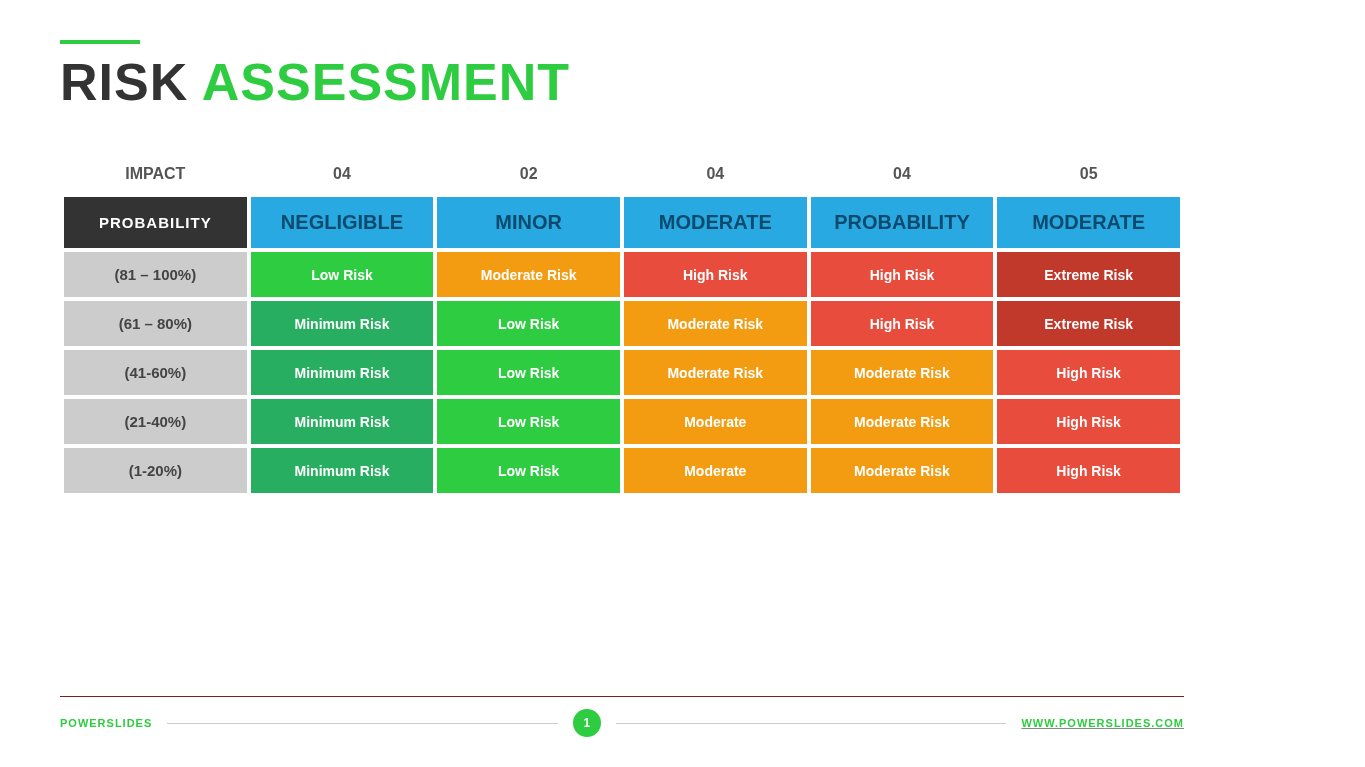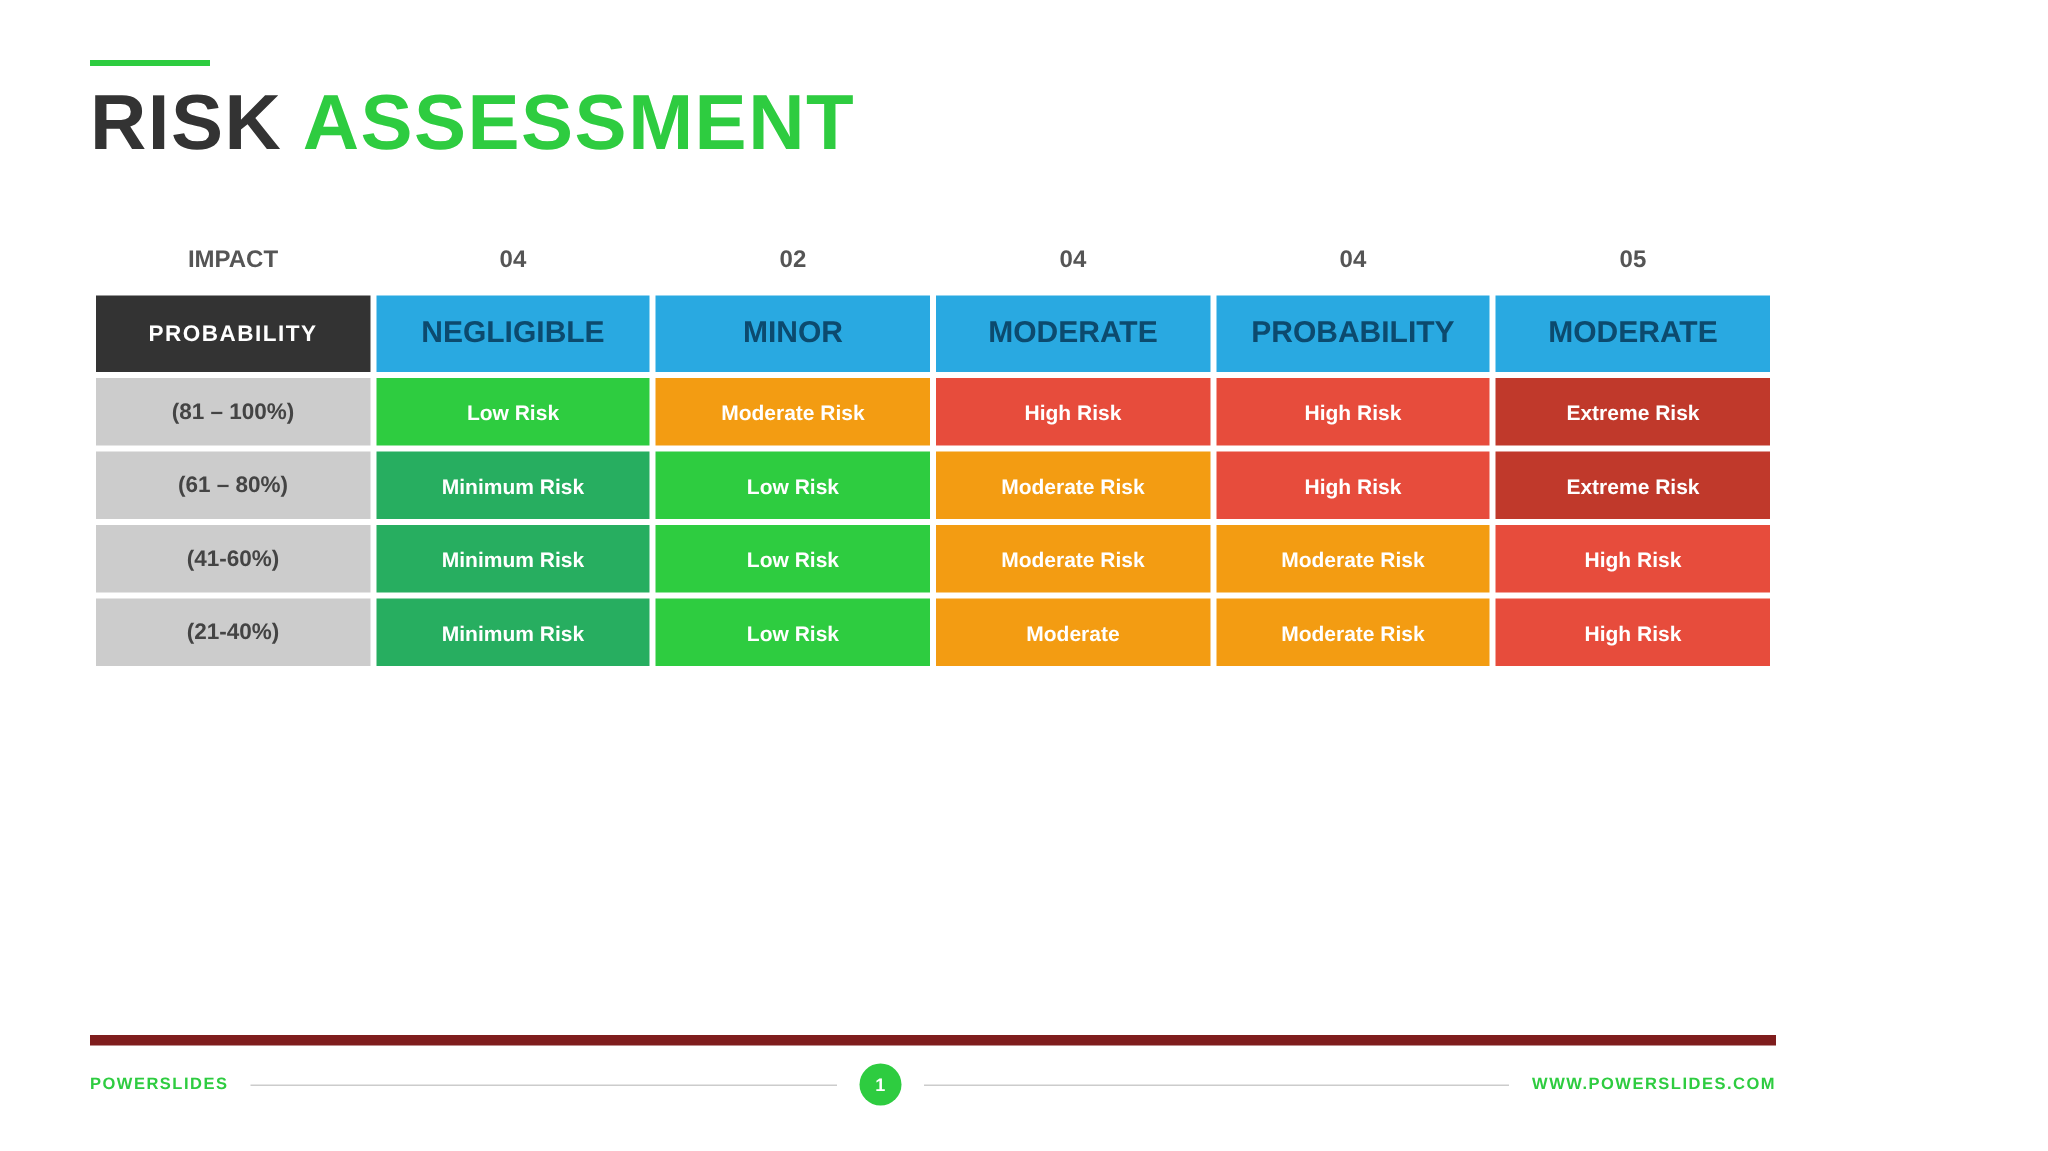--- a/index.html
+++ b/index.html
@@ -119,21 +119,21 @@
     .cell-orange { background: #f39c12; }
     .cell-red-light { background: #e74c3c; }
     .cell-red { background: #c0392b; }
 
     
     .footer {
       display: flex;
       justify-content: space-between;
       align-items: center;
       padding-top: 12px;
-      border-top: 7px solid #7f1d1d;
+      border-top: 1px solid #7f1d1d;
       margin-top: 28px;
     }
 
     .footer-left {
       font-size: 11px;
       font-weight: 700;
       color: #888888;
       letter-spacing: 1px;
     }
 
@@ -152,20 +152,21 @@
       color: #ffffff;
       font-size: 12px;
       font-weight: 700;
     }
 
     .footer-right {
       font-size: 11px;
       font-weight: 700;
       color: #888888;
       letter-spacing: 1px;
+      text-decoration: underline;
     }
 
     .footer-right span {
       color: #2ecc40;
     }
 
     .divider-line {
       flex: 1;
       height: 1px;
       background: #cccccc;
@@ -244,20 +245,28 @@
 
         <tr class="data-row">
           <td>(21-40%)</td>
           <td class="cell-green-dark">Minimum Risk</td>
           <td class="cell-green">Low Risk</td>
           <td class="cell-orange">Moderate</td>
           <td class="cell-orange">Moderate Risk</td>
           <td class="cell-red-light">High Risk</td>
         </tr>
 
+        <tr class="data-row">
+          <td>(1-20%)</td>
+          <td class="cell-green-dark">Minimum Risk</td>
+          <td class="cell-green">Low Risk</td>
+          <td class="cell-orange">Moderate</td>
+          <td class="cell-orange">Moderate Risk</td>
+          <td class="cell-red-light">High Risk</td>
+        </tr>
       </tbody>
     </table>
   </div>
 
   <div class="footer">
     <div class="footer-inner">
       <div class="footer-left">
         <span>POWER</span><span style="color:#2ecc40">SLIDES</span>
       </div>
       <div class="divider-line"></div>

